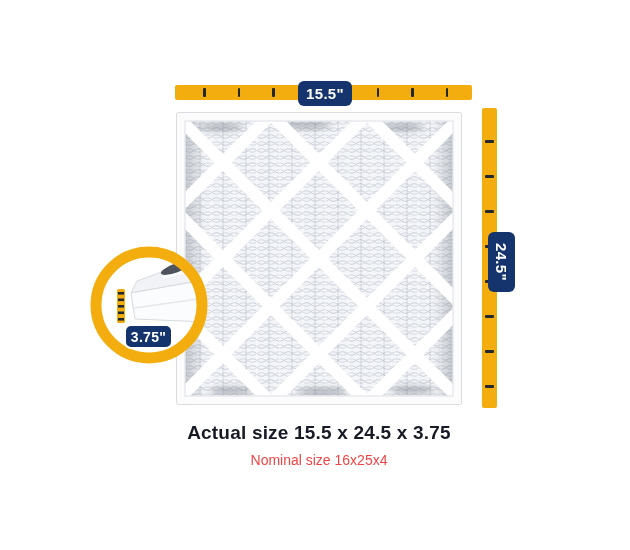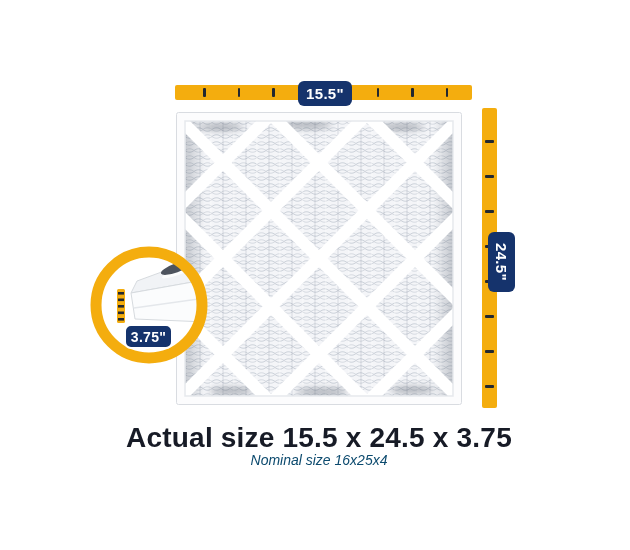--- a/index.html
+++ b/index.html
@@ -24,22 +24,22 @@
   .v-badge{left:488px;top:232px;width:27px;height:60px;border-radius:6px;font-size:15px;
     writing-mode:vertical-rl;}
   .d-badge{left:124px;top:324px;width:45px;height:21px;border-radius:7px;
     border:2.5px solid #ffffff;font-size:14px;}
   
   .filter-svg{position:absolute;left:176px;top:112px;z-index:1;}
   .callout-svg{position:absolute;left:80px;top:235px;z-index:4;}
   
   .caption{position:absolute;left:319px;transform:translateX(-50%);white-space:nowrap;
     color:#171B26;text-align:center;}
-  .caption-actual{top:422px;font-size:28px;font-weight:700;letter-spacing:.2px;}
-  .caption-nominal{top:452px;font-size:14px;font-weight:400;color:#0c4a6e;font-style:italic;}
+  .caption-actual{top:422px;font-size:19px;font-weight:700;letter-spacing:.2px;}
+  .caption-nominal{top:452px;font-size:14px;font-weight:400;color:#ef4444;}
 </style>
 </head>
 <body>
 
 <div class="stage">
 
   <div class="ruler h-ruler">
       <span class="tick" style="left: 28px;"></span>
       <span class="tick" style="left: 62.7px;"></span>
       <span class="tick" style="left: 97.4px;"></span>

